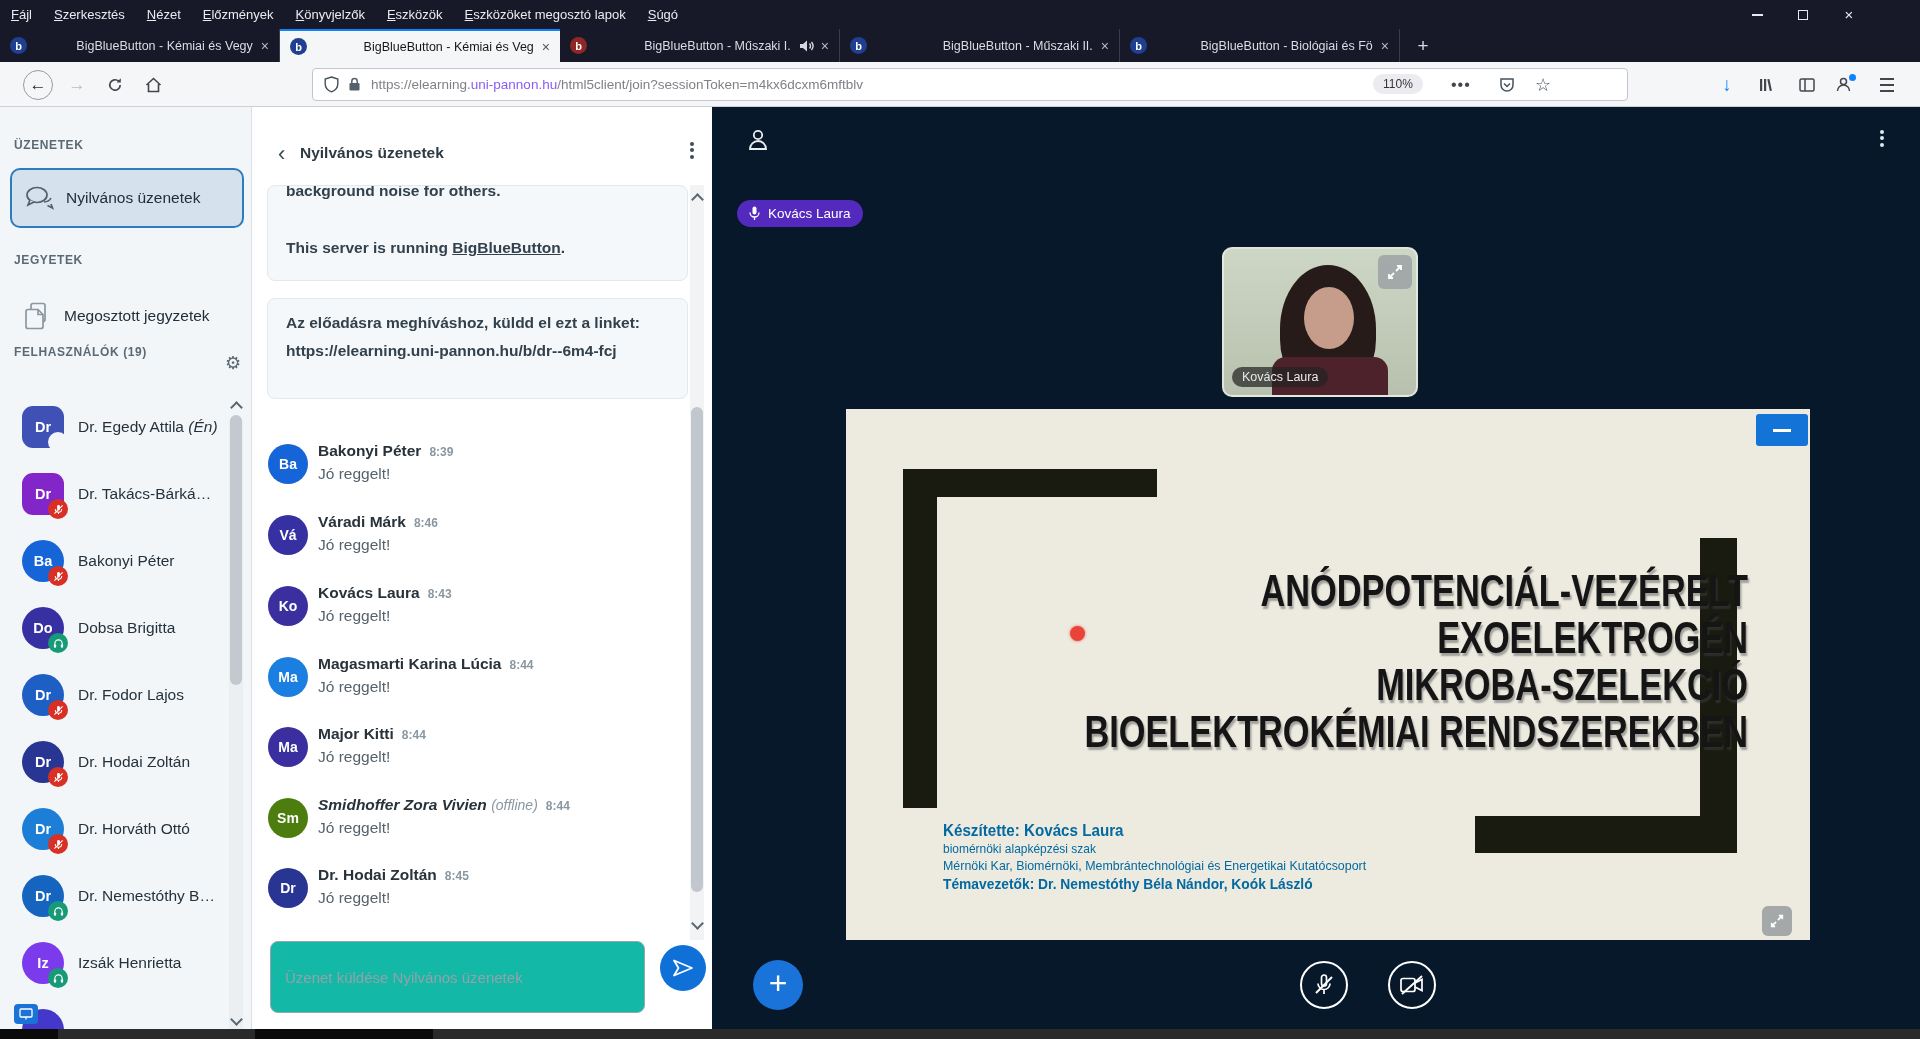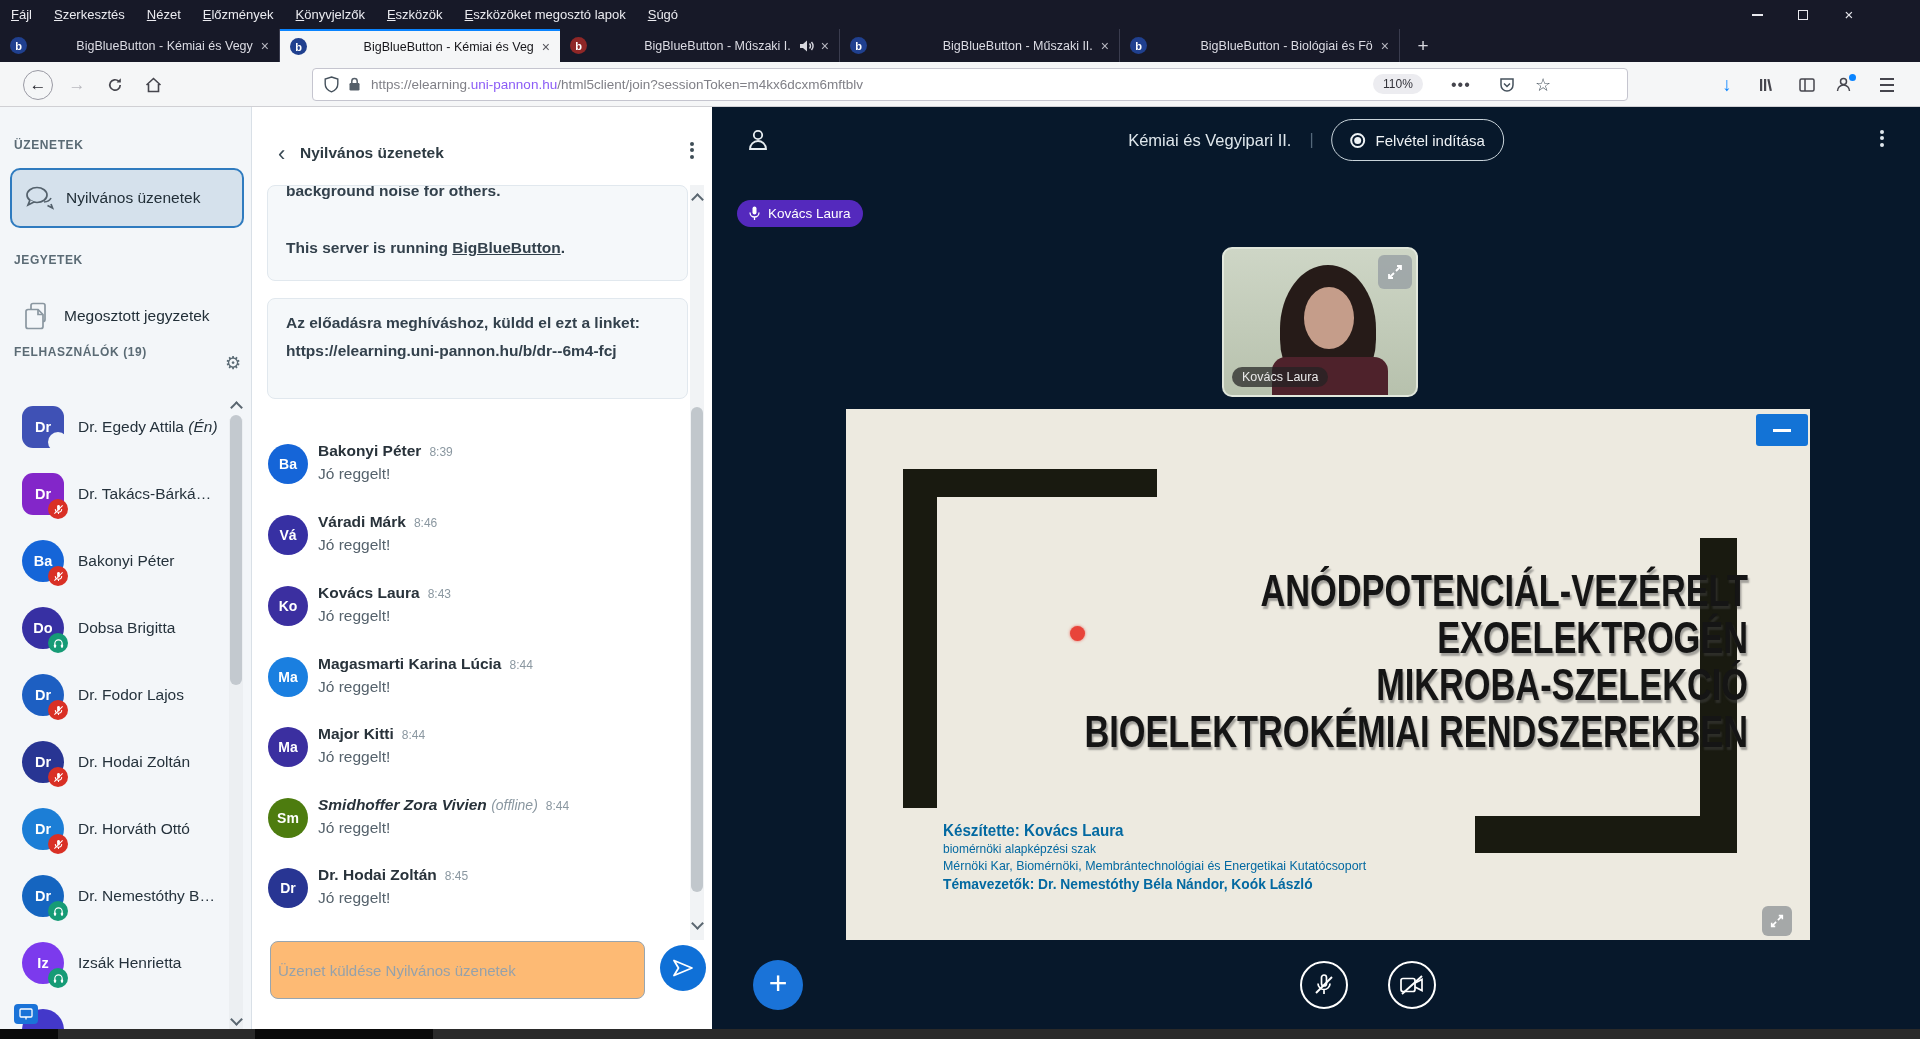--- a/index.html
+++ b/index.html
@@ -69,23 +69,23 @@
   #chat-back { position:absolute; left:26px; top:6px; font-size:22px; color:#3a4a55; }
   #chat-title { position:absolute; left:48px; top:9px; font-size:15.5px; font-weight:bold; color:#2d3a42; }
   .kebab span { display:block; width:4px; height:4px; border-radius:50%; margin:2.5px auto; }
   #chat-kebab { position:absolute; left:430px; top:4px; width:20px; height:26px; }
   #chat-kebab span { background:#3f4d57; }
   .chat-box { position:absolute; left:15px; width:421px; background:#f5f8fa; border:1px solid #e1e8ee; border-radius:8px; overflow:hidden; font-weight:bold; font-size:15.5px; color:#33414c; line-height:28px; }
   .msg-row { position:absolute; left:0; width:440px; height:62px; }
   .cavatar { position:absolute; left:16px; top:2px; width:40px; height:40px; border-radius:50%; color:#fff; font-size:14px; font-weight:bold; display:flex; align-items:center; justify-content:center; }
   .mname { position:absolute; left:66px; top:0; font-size:15.5px; font-weight:bold; color:#28323a; white-space:nowrap; }
   .mname .offline { font-weight:normal; font-style:italic; color:#8a97a0; font-size:14px; }
-  .mtime { font-weight:normal; font-size:12px; color:#8a97a0; margin-left:8px; }
+  .mtime { font-weight:bold; font-size:12px; color:#8a97a0; margin-left:8px; }
   .mtext { position:absolute; left:66px; top:23px; font-size:15.5px; color:#55626c; }
-  #chat-input { position:absolute; left:18px; top:834px; width:375px; height:58px; border:1px solid #97a5b0; border-radius:8px; font-size:15px; padding:0 7px; color:#33414c; background:#fdba74; font-family:"Liberation Sans",sans-serif; }
+  #chat-input { position:absolute; left:18px; top:834px; width:375px; height:72px; border:1px solid #97a5b0; border-radius:8px; font-size:15px; padding:0 14px; color:#33414c; background:#14b8a6; font-family:"Liberation Sans",sans-serif; }
   #chat-input::placeholder { color:#95a1aa; }
   #send-btn { position:absolute; left:408px; top:838px; width:46px; height:46px; border-radius:50%; background:#0f70d7; display:flex; align-items:center; justify-content:center; }
 
   #main { position:absolute; left:712px; top:0; width:1208px; height:922px; background:#07182b; }
   #main-center-group { position:absolute; left:50%; transform:translateX(-50%); top:12px; height:42px; display:flex; align-items:center; white-space:nowrap; }
   #meeting-title { font-size:16.5px; color:#dfe7ec; }
   .hsep { color:#54687a; margin:0 18px; font-size:16px; }
   #record-btn { height:42px; border:1px solid #c8d3da; border-radius:21px; display:flex; align-items:center; padding:0 18px; color:#eef2f5; font-size:15px; }
   .rec-ring { width:15px; height:15px; border:2px solid #eef2f5; border-radius:50%; margin-right:10px; display:flex; align-items:center; justify-content:center; }
   .rec-dot { width:7px; height:7px; background:#eef2f5; border-radius:50%; }
@@ -499,30 +499,20 @@
 
     <div id="main">
 
       <div class="abs" style="left:34px;top:20px">
         <svg width="24" height="26" viewBox="0 0 24 26">
             <circle cx="12" cy="8" r="4.2" stroke="#e8eef2" stroke-width="1.8" fill="none"></circle>
             <path d="M4 22a8 8 0 0 1 16 0z" stroke="#e8eef2" stroke-width="1.8" fill="none"></path>
           </svg>
       </div>
 
-      <div id="main-center-group">
-        <span id="meeting-title">Kémiai és Vegyipari II.</span>
-        <span class="hsep">|</span>
-        <div id="record-btn">
-          <span class="rec-ring">
-              <span class="rec-dot"></span>
-            </span>
-          <span>Felvétel indítása</span>
-        </div>
-      </div>
 
       <div id="main-kebab" class="kebab">
           <span></span>
           <span></span>
           <span></span>
         </div>
 
       <div id="talking-pill">
         <svg width="11" height="15" viewBox="0 0 11 15" style="margin-right:8px">
             <rect x="3.5" y="0.5" width="4" height="8" rx="2" fill="#fff"></rect>

